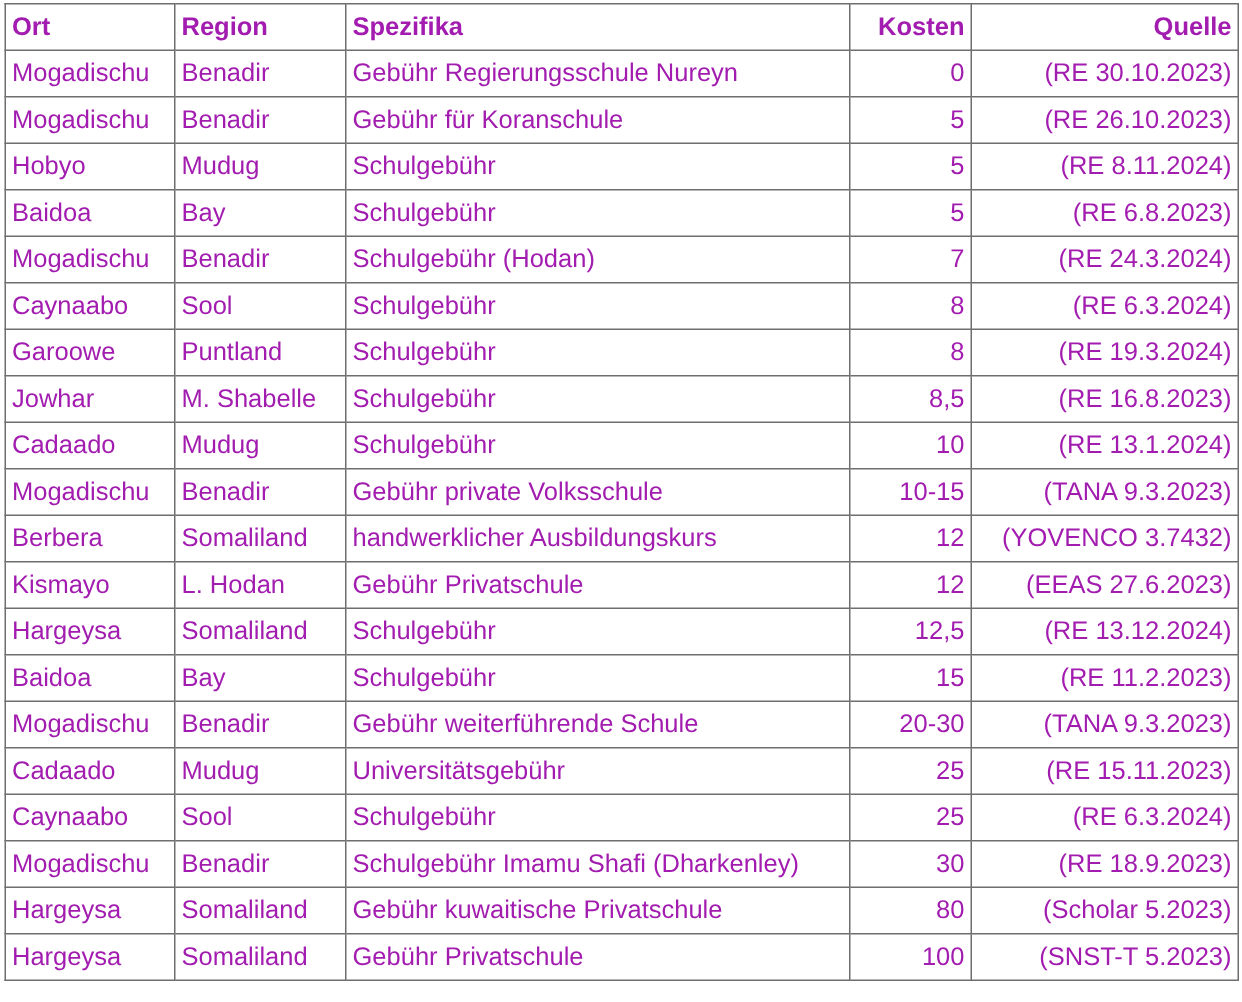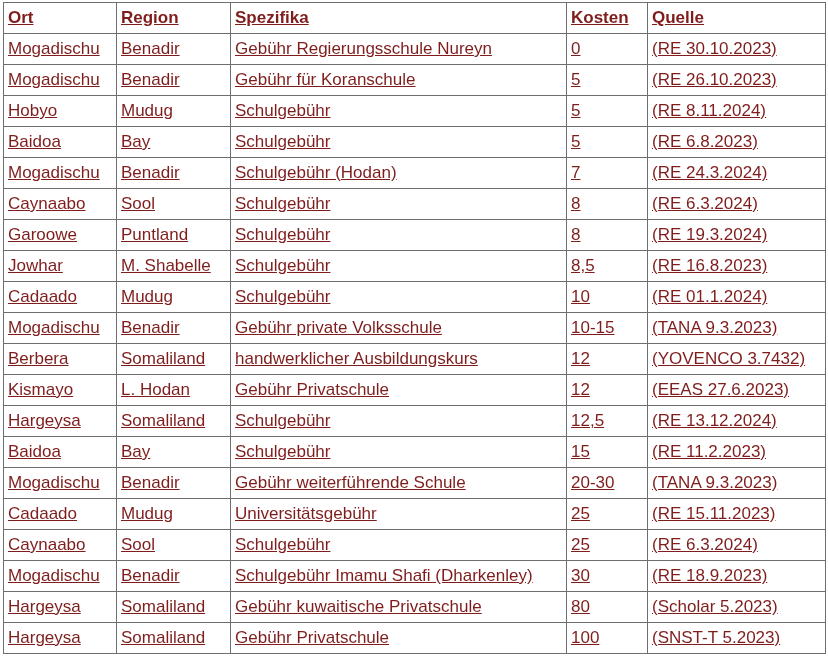--- a/index.html
+++ b/index.html
@@ -13,38 +13,37 @@
       overflow: hidden;
       position: relative;
     }
     table.fees {
       position: absolute;
       left: 3px;
       top: 2px;
       border-collapse: collapse;
       font-family: "Liberation Sans", sans-serif;
       font-size: 17px;
-      color: #7f1d1d;
+      color: #a21caf;
       table-layout: fixed;
-      text-decoration: underline;
     }
     table.fees th, table.fees td {
       border: 1.5px solid #6e6e6e;
       height: 30px;
       padding: 0 4px;
       white-space: nowrap;
       overflow: hidden;
       line-height: 30px;
     }
     table.fees th {
       font-weight: bold;
       text-align: left;
     }
     table.fees th.center, table.fees td.center {
-      text-align: left;
+      text-align: right;
     }
     col.c-ort { width: 113px; }
     col.c-region { width: 114px; }
     col.c-spez { width: 336px; }
     col.c-kosten { width: 81px; }
     col.c-quelle { width: 178px; }
   </style>
 </head>
 <body>
 
@@ -120,21 +119,21 @@
       <td>M. Shabelle</td>
       <td>Schulgebühr</td>
       <td class="center">8,5</td>
       <td class="center">(RE 16.8.2023)</td>
     </tr>
     <tr>
       <td>Cadaado</td>
       <td>Mudug</td>
       <td>Schulgebühr</td>
       <td class="center">10</td>
-      <td class="center">(RE 01.1.2024)</td>
+      <td class="center">(RE 13.1.2024)</td>
     </tr>
     <tr>
       <td>Mogadischu</td>
       <td>Benadir</td>
       <td>Gebühr private Volksschule</td>
       <td class="center">10-15</td>
       <td class="center">(TANA 9.3.2023)</td>
     </tr>
     <tr>
       <td>Berbera</td>

